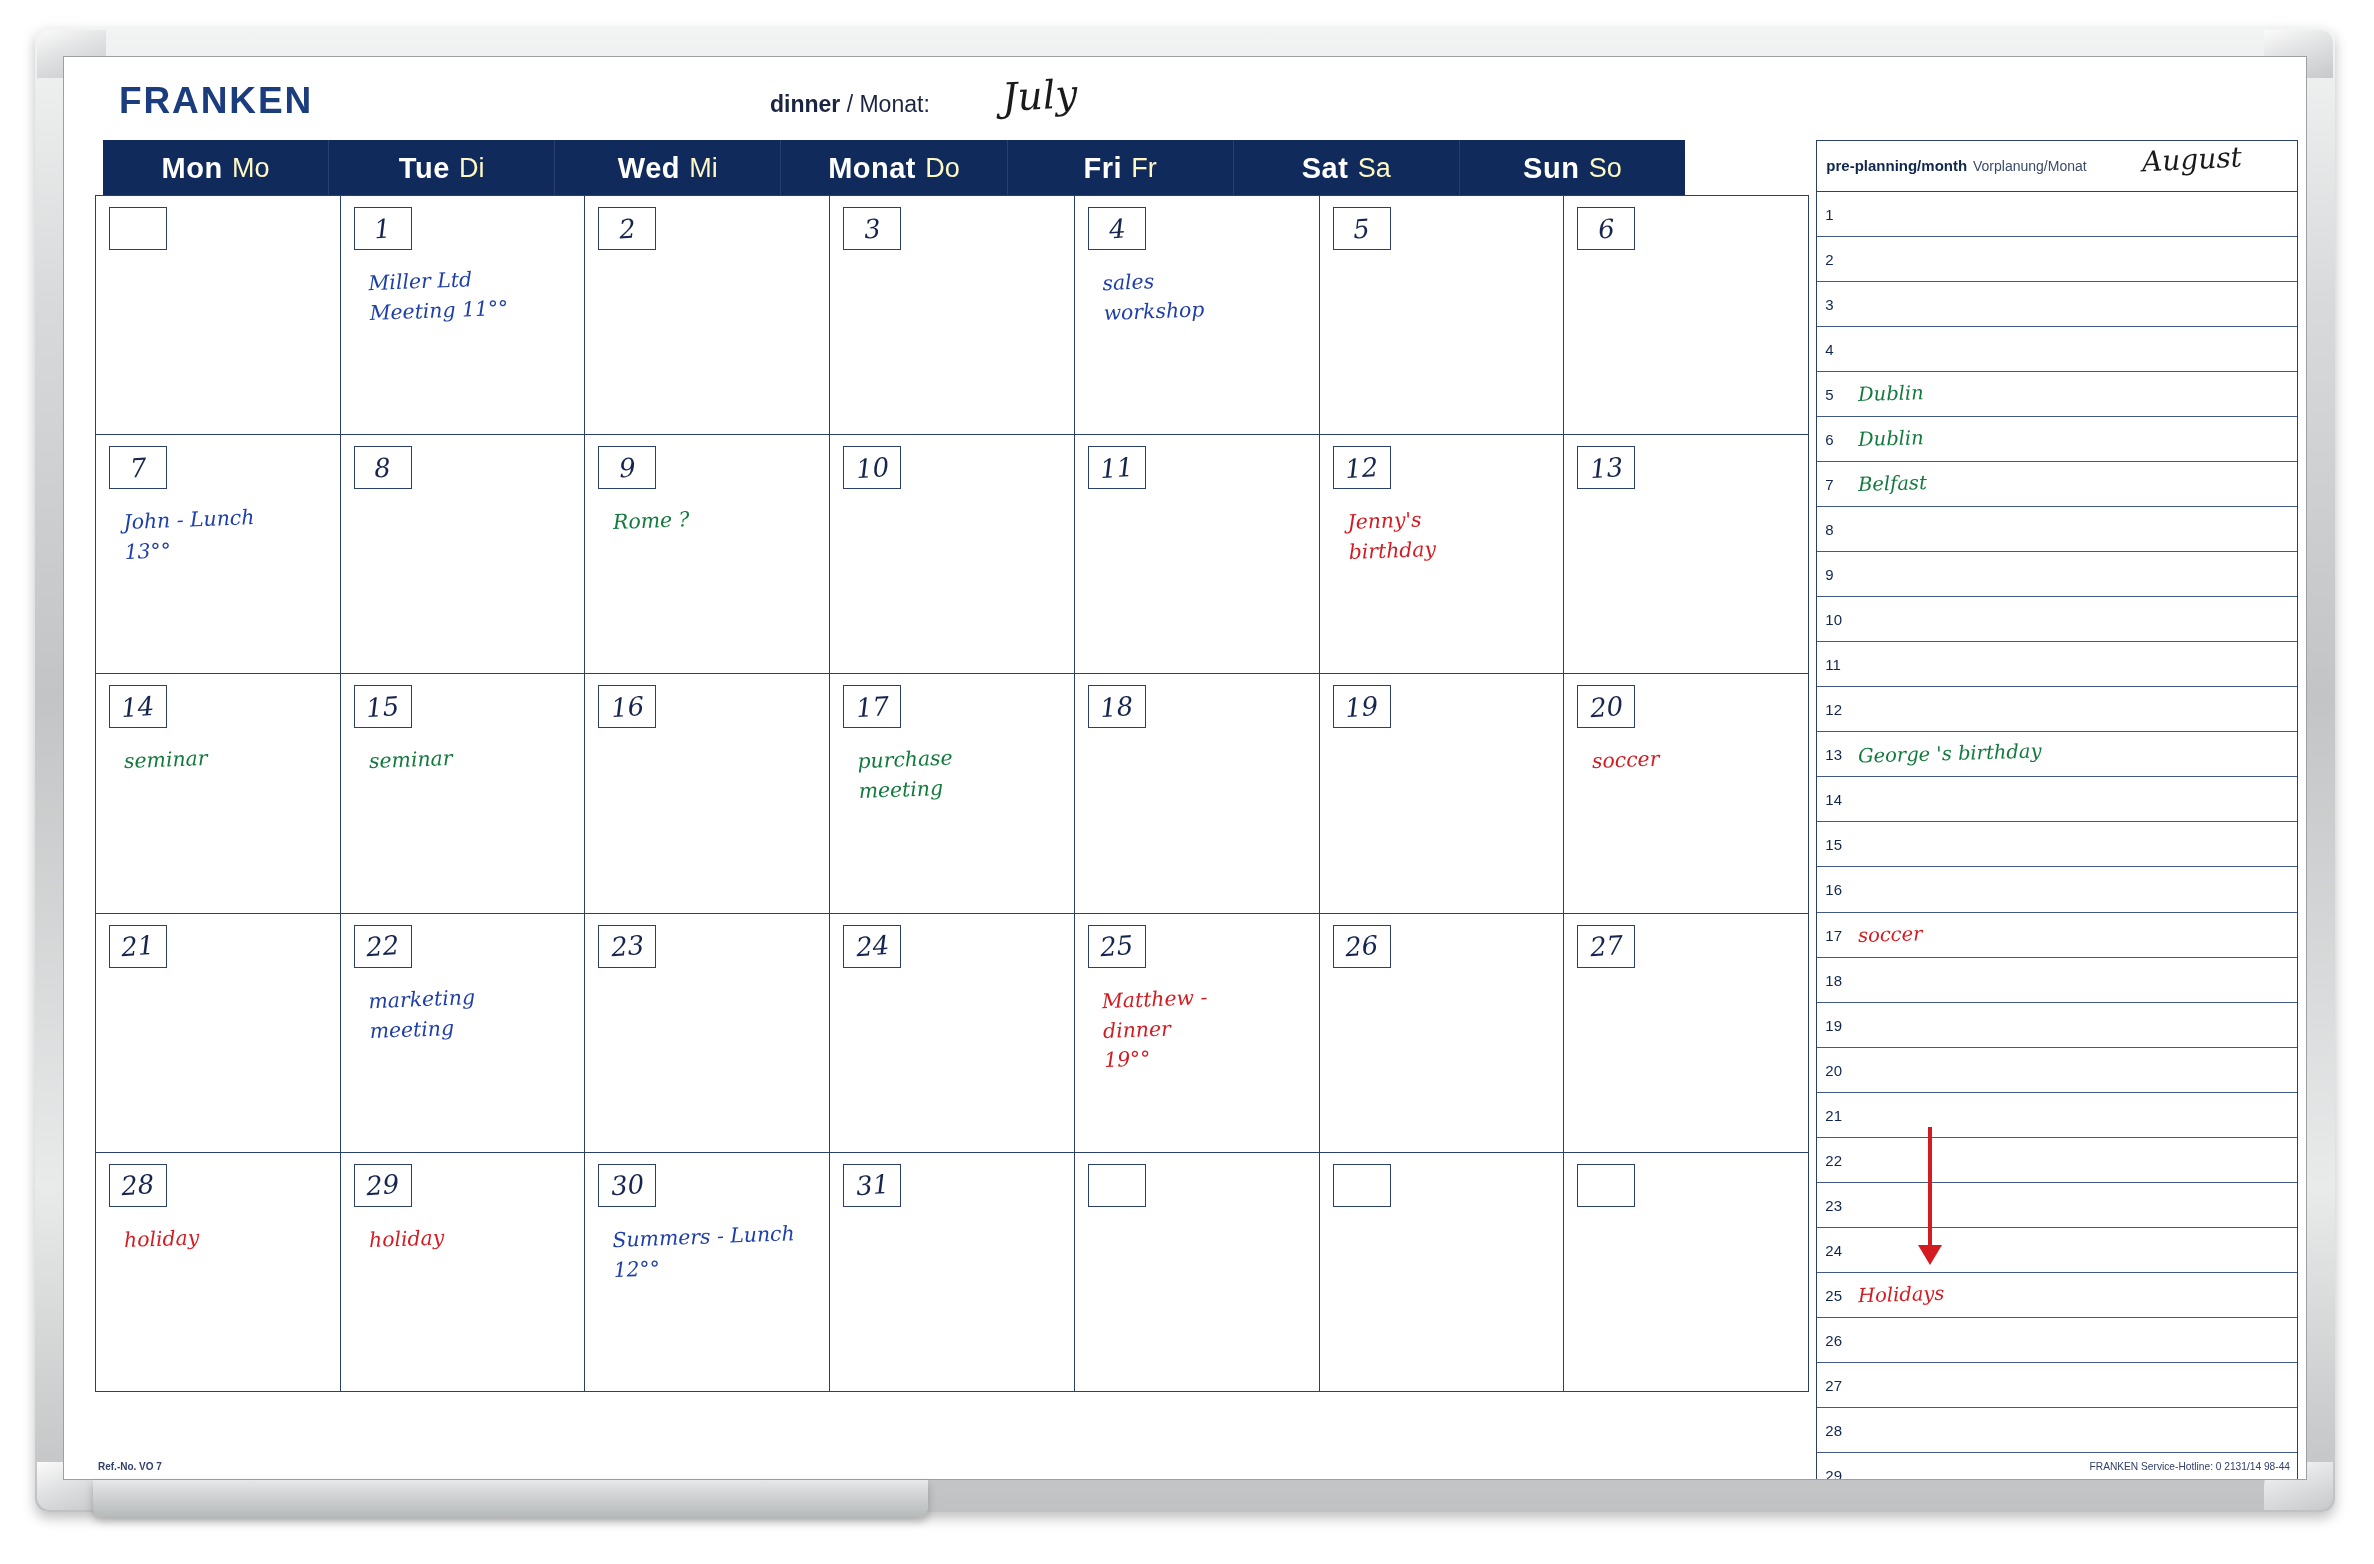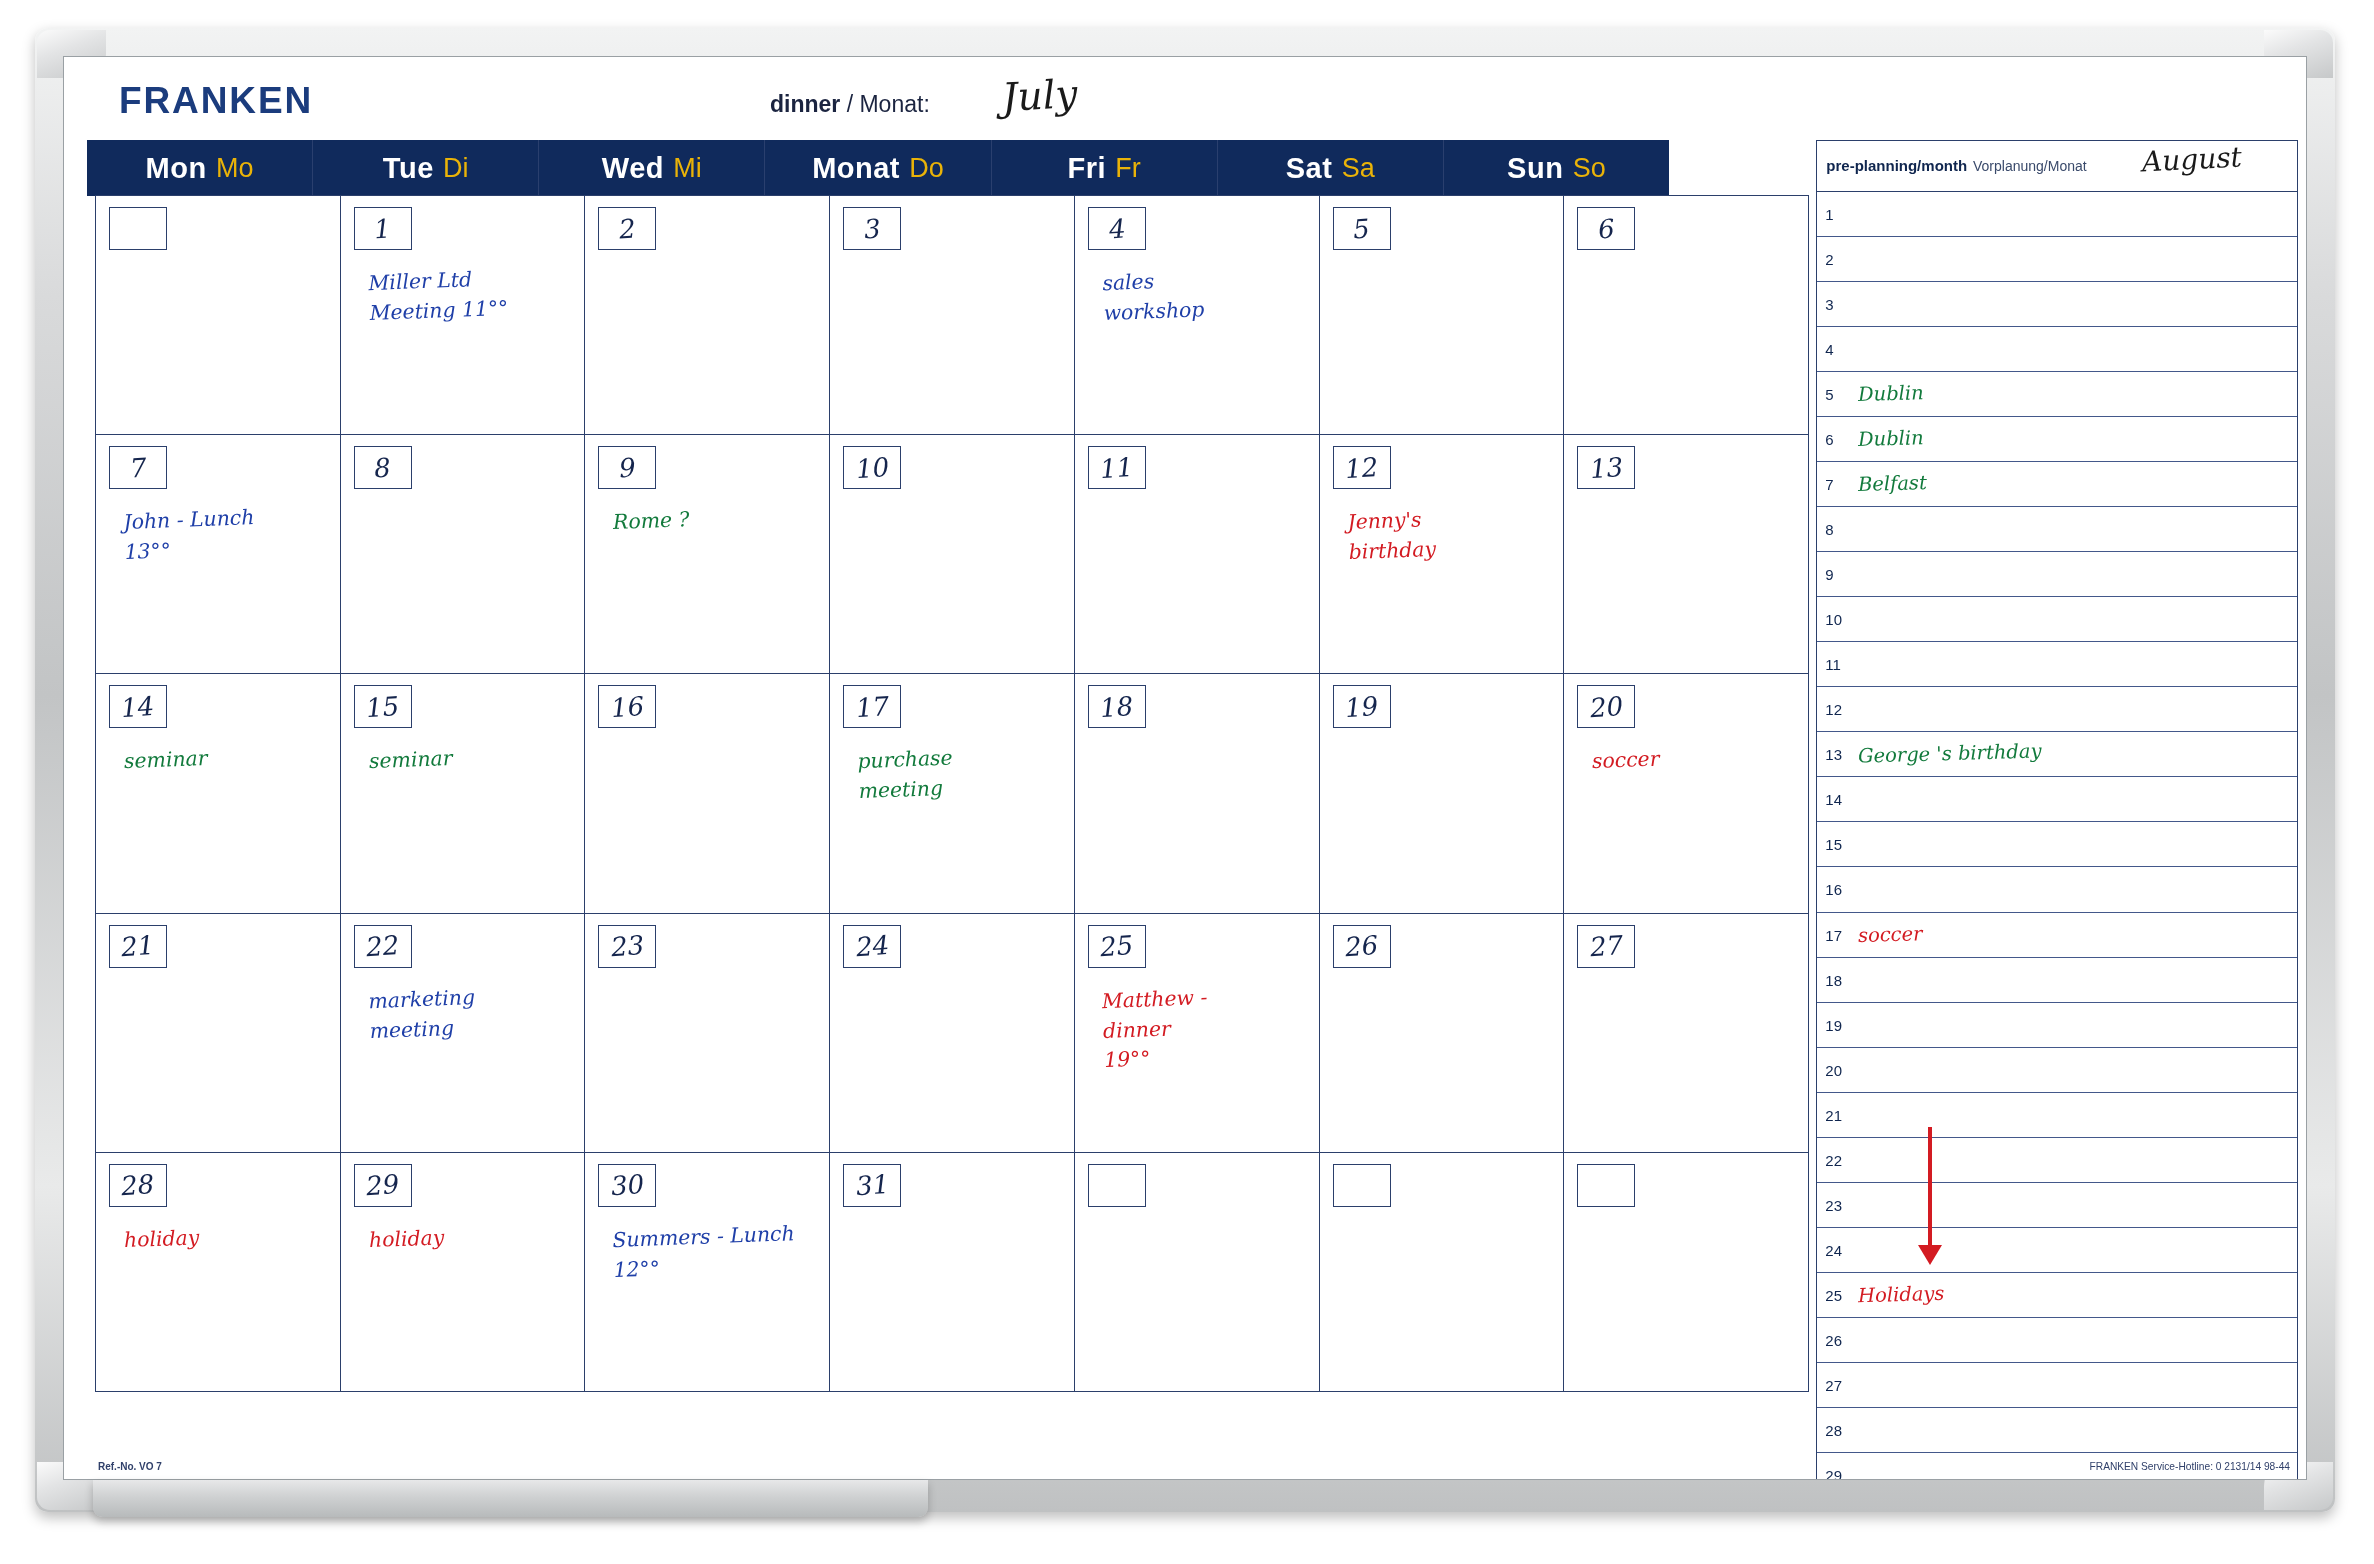--- a/index.html
+++ b/index.html
@@ -100,39 +100,39 @@
     font-family: "DejaVu Serif", serif;
     font-style: italic;
     font-size: 39px;
     color: #1a1a1a;
     transform: rotate(-3deg);
   }
 
   
   .day-band {
     position: absolute;
-    left: 22px;
+    left: 38px;
     top: 82px;
     width: 1582px;
     height: 56px;
     background: #102a5c;
     display: flex;
   }
   .day-cell {
     flex: 1 1 0;
     color: #ffffff;
     display: flex;
     align-items: center;
     justify-content: center;
     gap: 9.3px;
     border-right: 0.9px solid #2a3f6e;
   }
   .day-cell:last-child { border-right: none; }
   .day-en { font-size: 29px; font-weight: bold; letter-spacing: 0.5px; }
-  .day-de { font-size: 27px; font-weight: normal; color: #eab308; }
+  .day-de { font-size: 27px; font-weight: normal; color: #fef9c3; }
 
   
   .grid {
     position: absolute;
     left: 30px;
     top: 137px;
     width: 1714px;
     height: 1197px;
     border-left: 1.9px solid #2b3f6b;
     border-top: 1.9px solid #2b3f6b;

